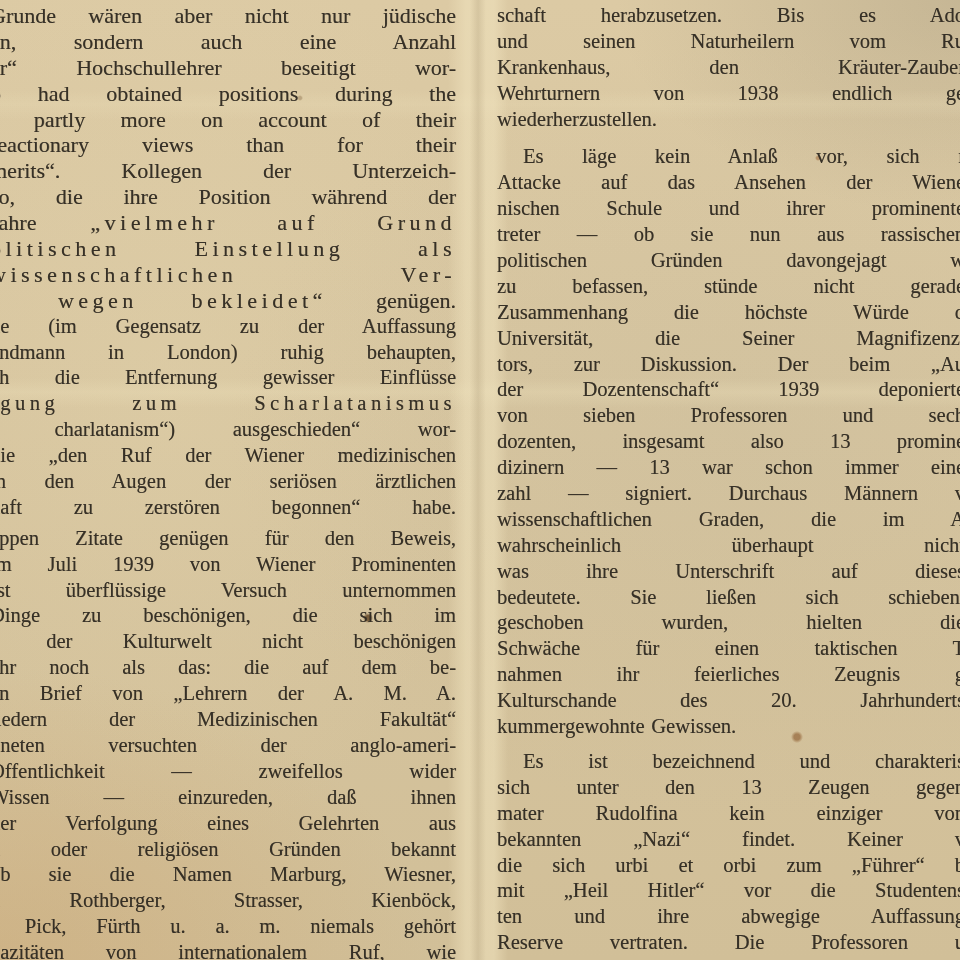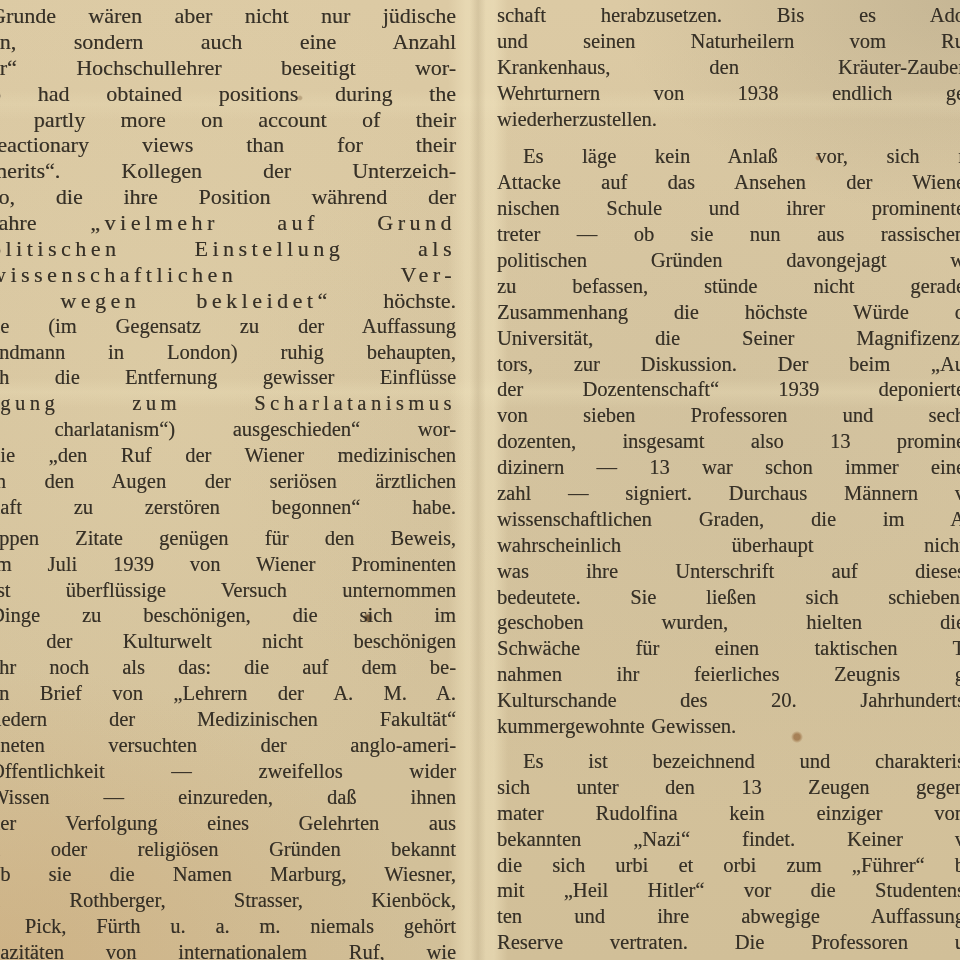--- a/index.html
+++ b/index.html
@@ -53,21 +53,21 @@
       <div class="line lg">en, sondern auch eine Anzahl</div>
       <div class="line lg">er“ Hochschullehrer beseitigt wor-</div>
       <div class="line lg">o had obtained positions during the</div>
       <div class="line lg">s partly more on account of their</div>
       <div class="line lg">reactionary views than for their</div>
       <div class="line lg">merits“. Kollegen der Unterzeich-</div>
       <div class="line lg">so, die ihre Position während der</div>
       <div class="line lg"><span>Jahre </span><span class="sp">„vielmehr auf Grund</span></div>
       <div class="line lg sp">olitischen Einstellung als</div>
       <div class="line lg sp">wissenschaftlichen Ver-</div>
-      <div class="line lg"><span class="sp">e wegen bekleidet“</span><span> höchste.</span></div>
+      <div class="line lg"><span class="sp">e wegen bekleidet“</span><span> genügen.</span></div>
       <div class="line">ne (im Gegensatz zu der Auffassung</div>
       <div class="line">andmann in London) ruhig behaupten,</div>
       <div class="line">ch die Entfernung gewisser Einflüsse</div>
       <div class="line sp">igung zum Scharlatanismus</div>
       <div class="line">f charlatanism“) ausgeschieden“ wor-</div>
       <div class="line">die „den Ruf der Wiener medizinischen</div>
       <div class="line">in den Augen der seriösen ärztlichen</div>
       <div class="line">haft zu zerstören begonnen“ habe.</div>
       <div class="gap" style="height: 5px;"></div>
       <div class="line">appen Zitate genügen für den Beweis,</div>

